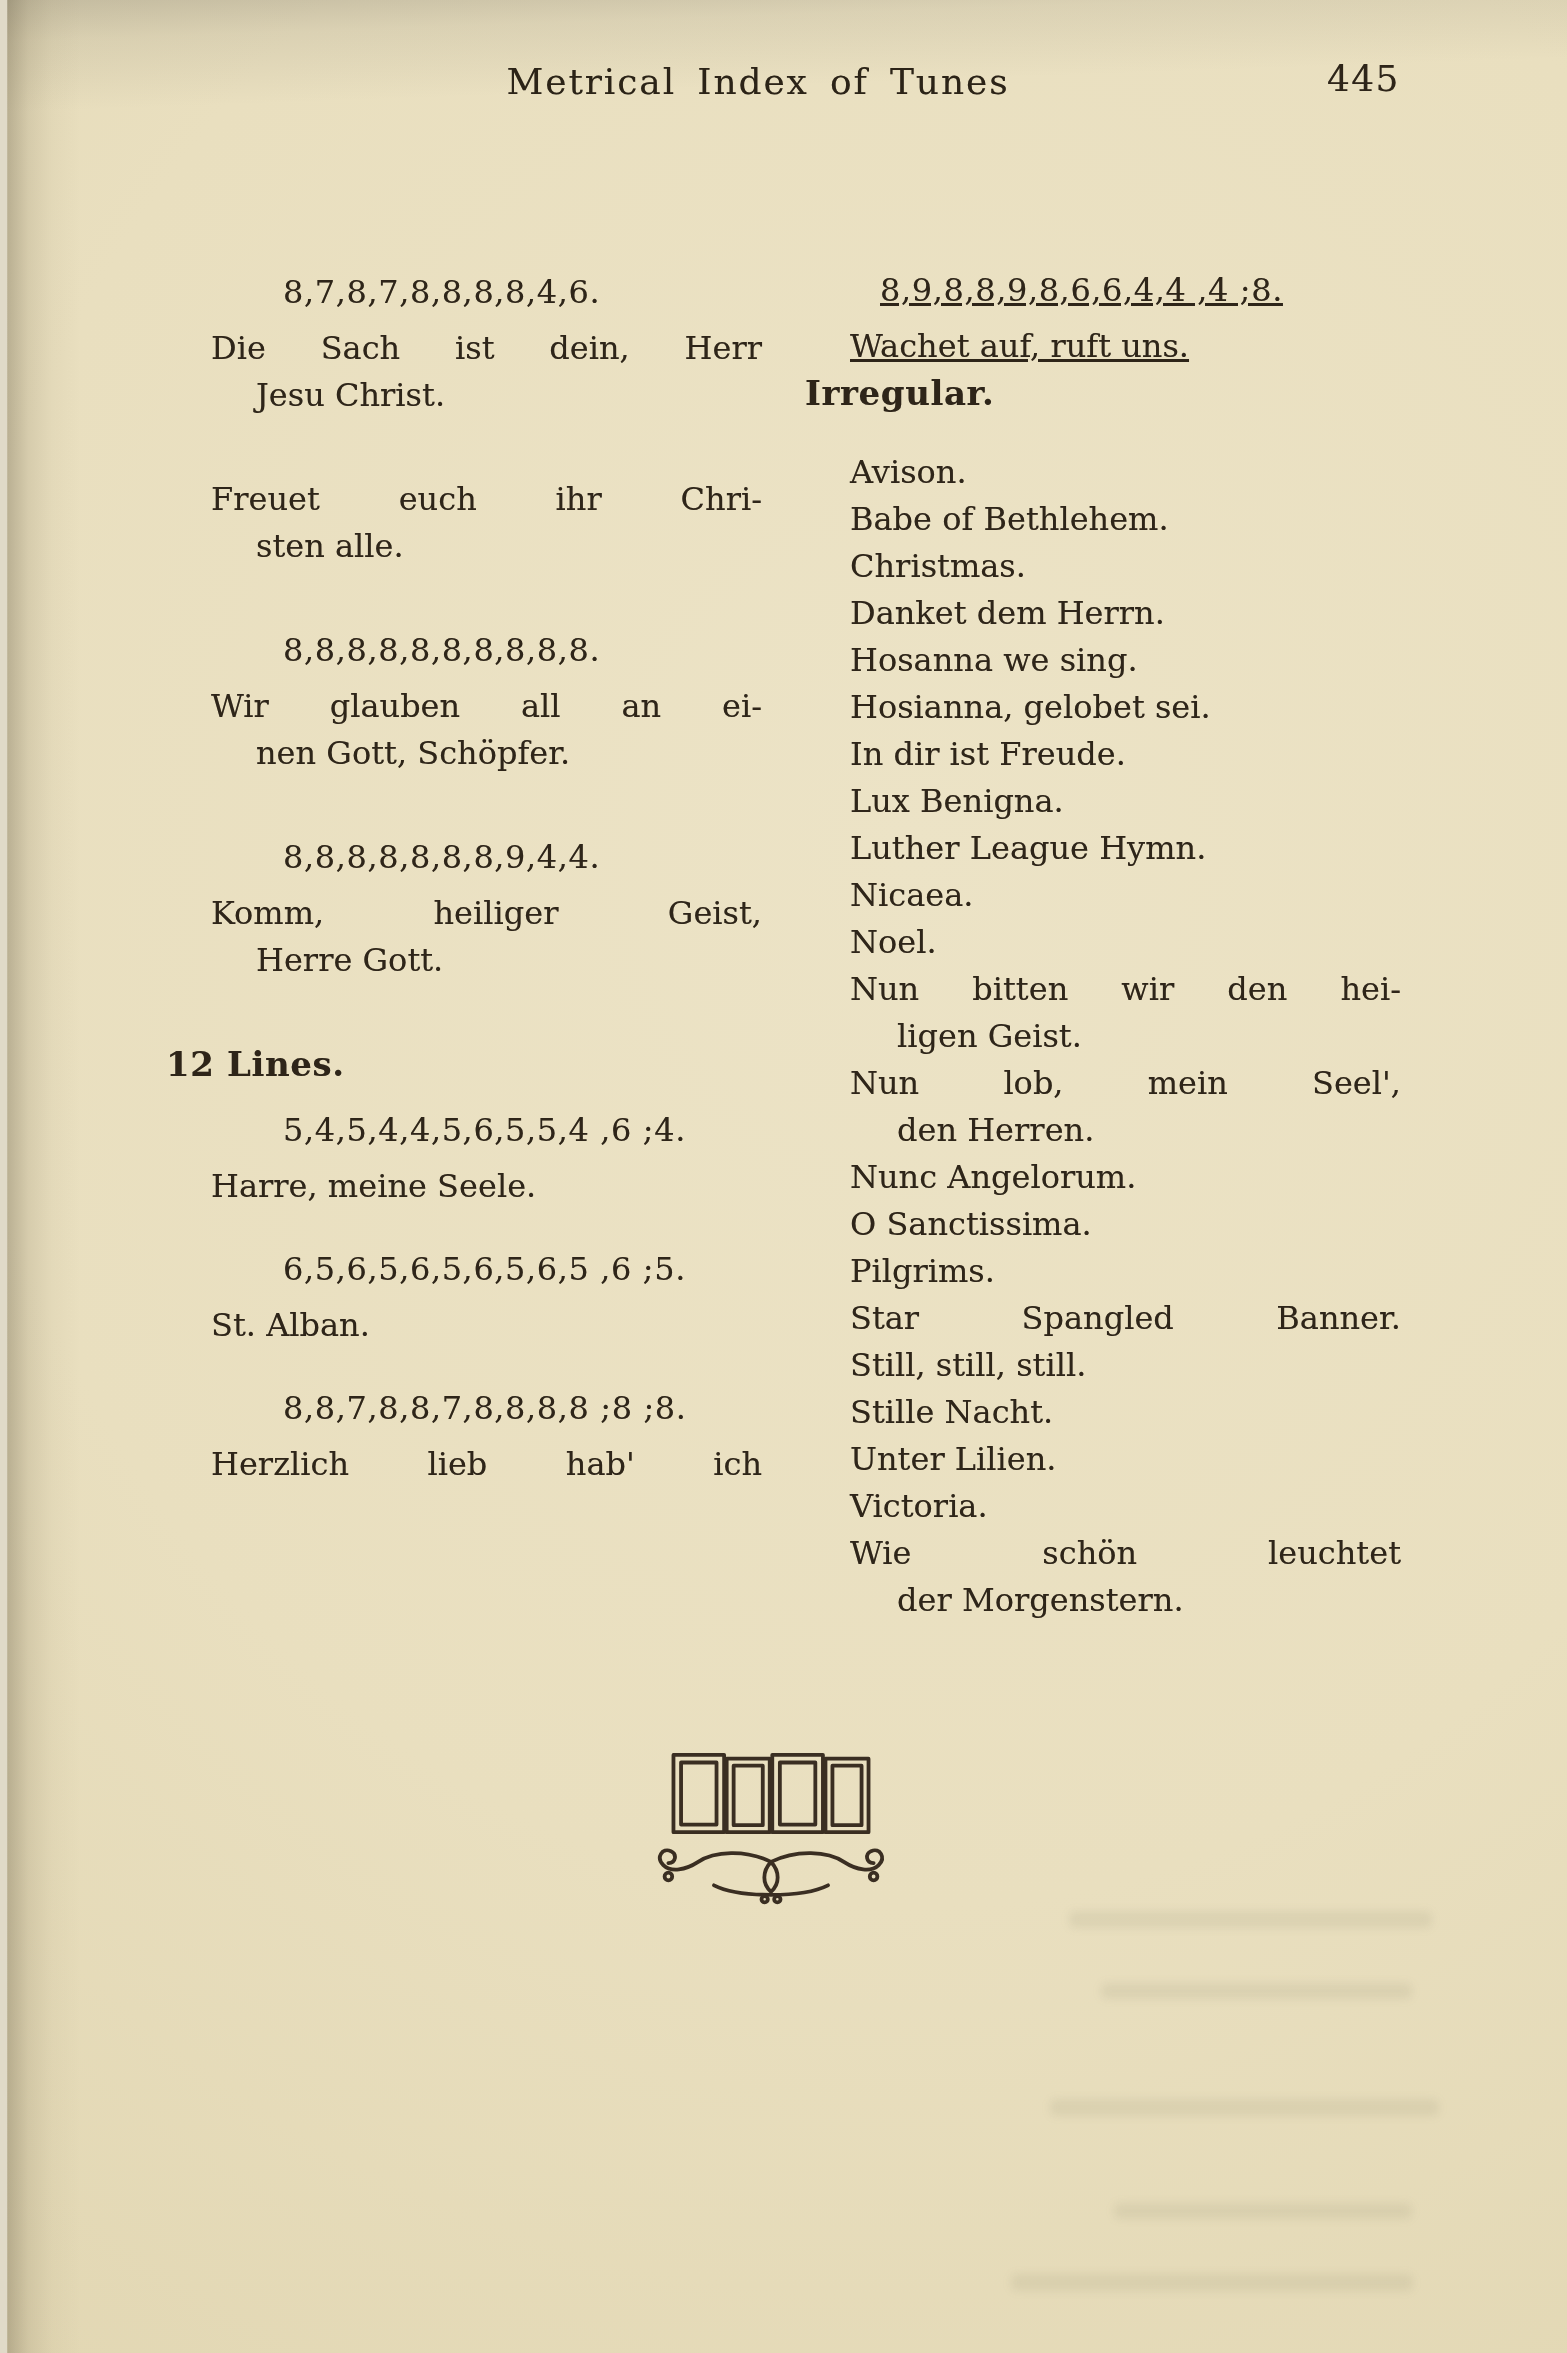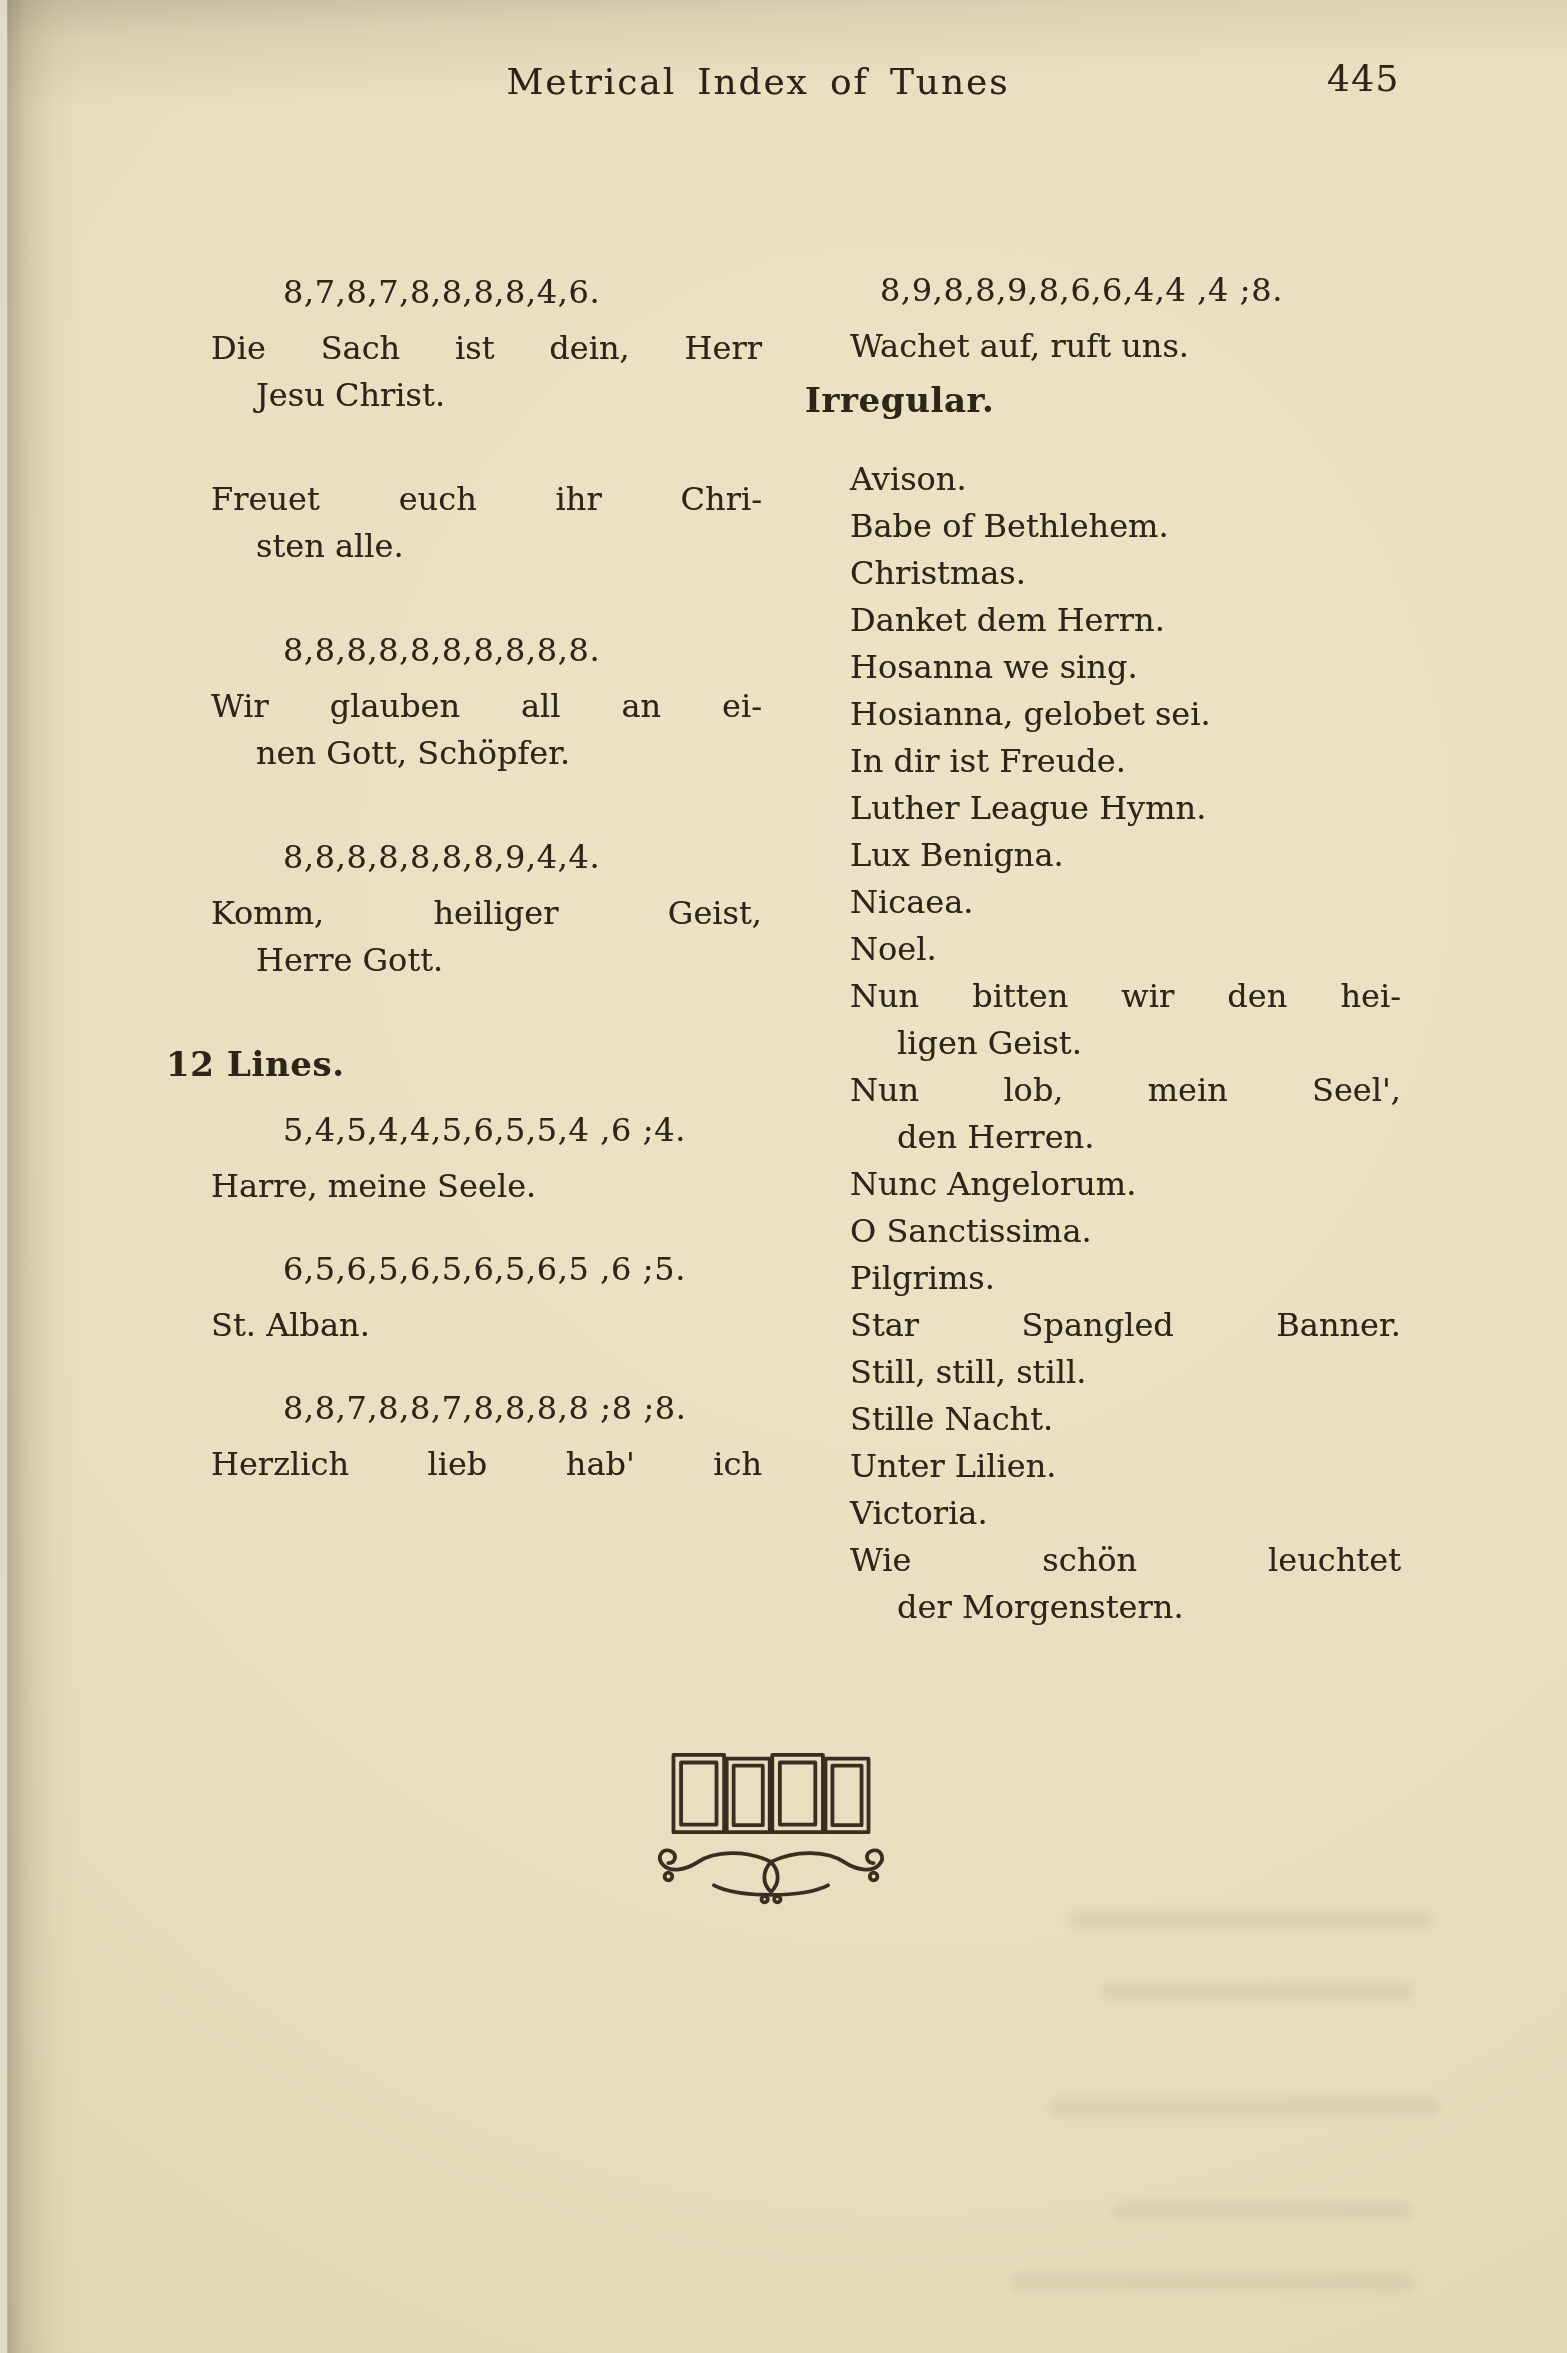--- a/index.html
+++ b/index.html
@@ -31,21 +31,21 @@
   }
   .col { position: absolute; font-size: 32px; line-height: 47px; }
   .col-left  { left: 150px;  top: 269px; width: 603px; margin-left: 16px; }
   .col-right { left: 805px; top: 267px; width: 612px; }
 
   .meter { padding-left: 117px; letter-spacing: 0.6px; margin: 0 0 9px 0; }
   .col-right .meter { padding-left: 75px; }
 
   .group { margin-bottom: 57px; }
   .group.tight { margin-bottom: 36px; }
-  .head-group { margin-bottom: 7px; }
+  .head-group { margin-bottom: 0; text-decoration: underline; }
 
   .tune { padding-left: 45px; }
   .tune .line { width: 551px; }
   .line.just { text-align: justify; text-align-last: justify; }
   .line.cont { padding-left: 45px; }
 
   .section-heading { font-weight: bold; font-size: 34px; letter-spacing: 0.6px; }
   .col-left .section-heading { margin: 45px 0 19.4px 0; }
   .col-right .section-heading { margin: 0; }
 
@@ -163,24 +163,24 @@
       <div class="irr-item">
           <div class="line">Hosanna we sing.</div>
         </div>
       <div class="irr-item">
           <div class="line">Hosianna, gelobet sei.</div>
         </div>
       <div class="irr-item">
           <div class="line">In dir ist Freude.</div>
         </div>
       <div class="irr-item">
+          <div class="line">Lux Benigna.</div>
+        </div>
+      <div class="irr-item">
           <div class="line">Luther League Hymn.</div>
-        </div>
-      <div class="irr-item">
-          <div class="line">Lux Benigna.</div>
         </div>
       <div class="irr-item">
           <div class="line">Nicaea.</div>
         </div>
       <div class="irr-item">
           <div class="line">Noel.</div>
         </div>
       <div class="irr-item">
         <div class="line just">Nun bitten wir den hei-</div>
         <div class="line cont">ligen Geist.</div>

